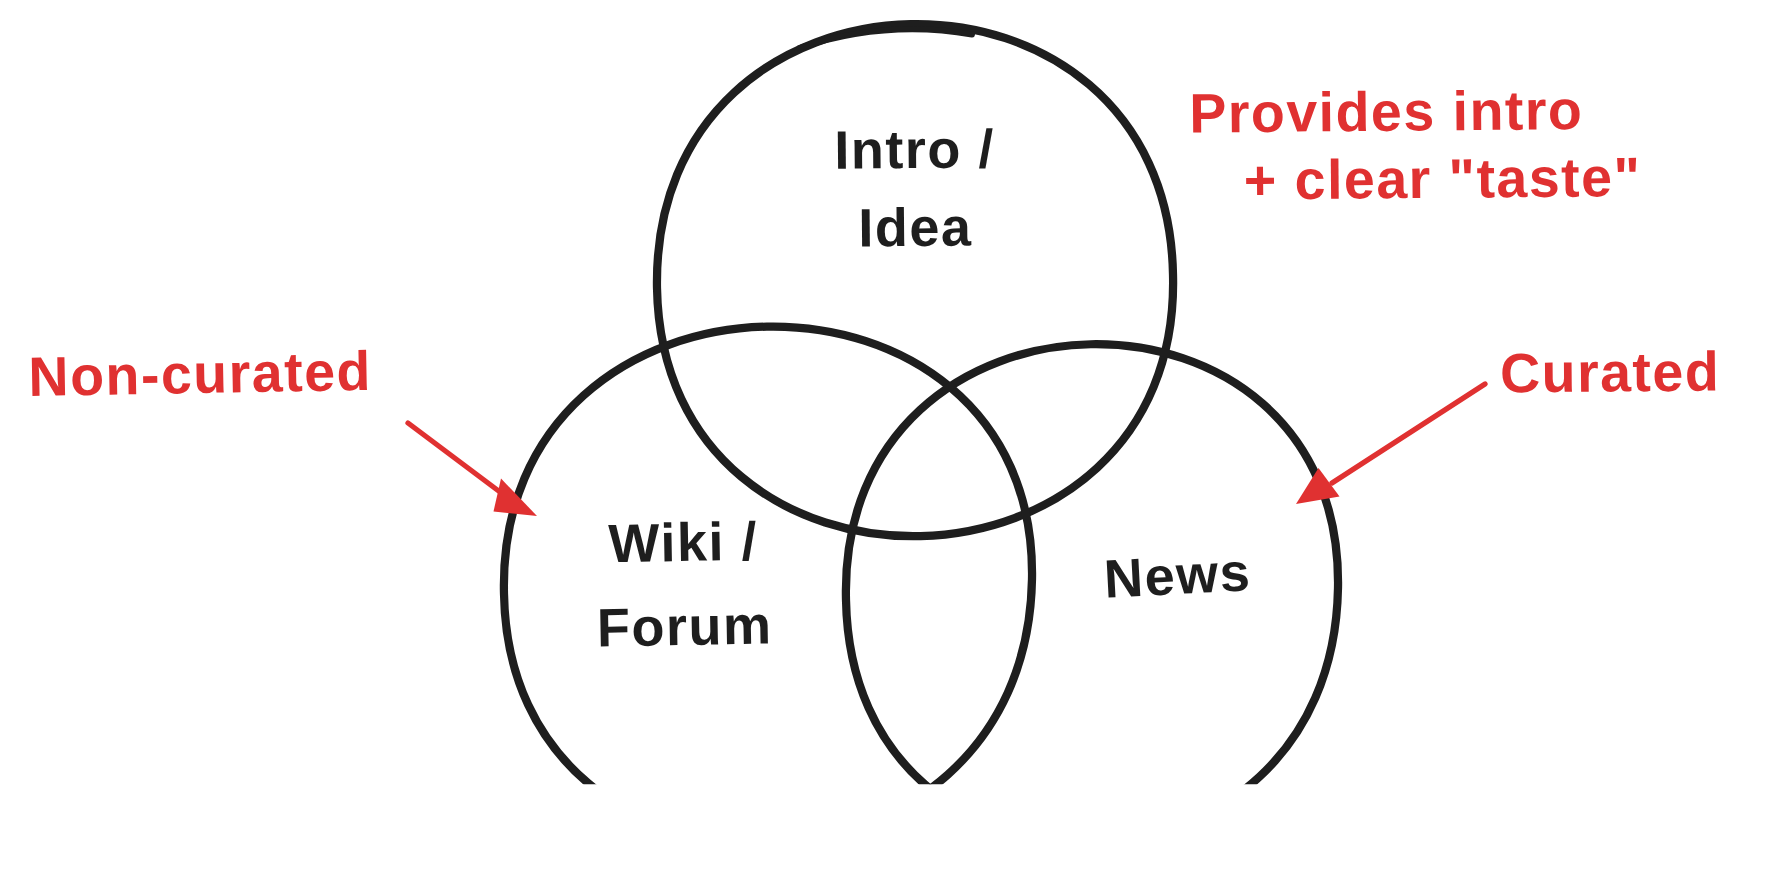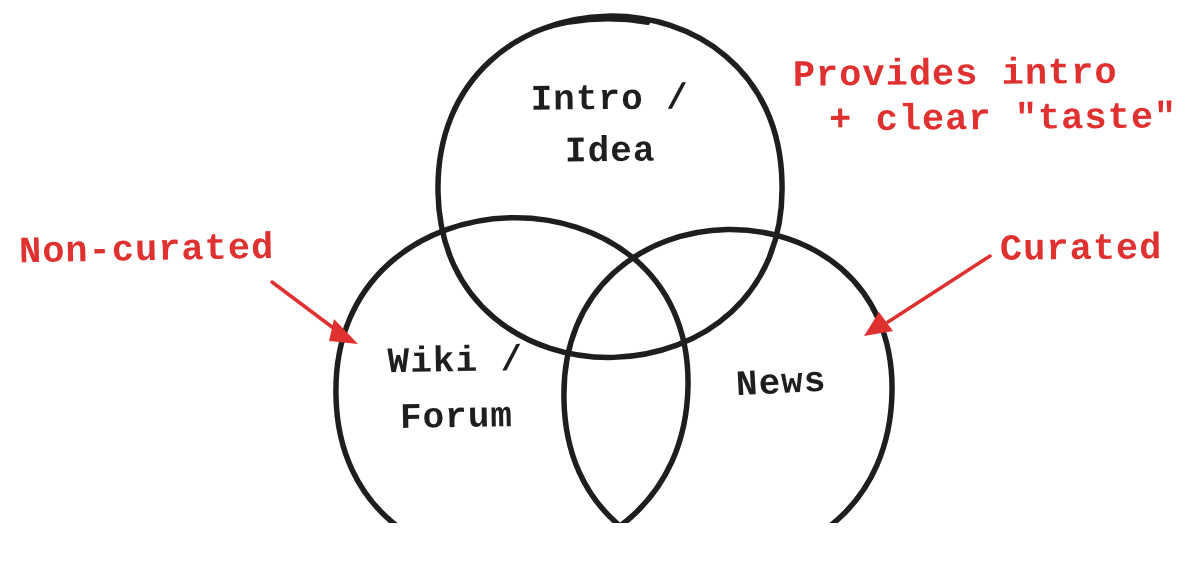--- a/index.html
+++ b/index.html
@@ -12,21 +12,21 @@
     margin: 0;
     padding: 0;
     background: var(--bg);
   }
   .canvas {
     position: relative;
     width: 1190px;
     height: 523px;
     background: var(--bg);
     overflow: hidden;
-    font-family: Liberation Mono, monospace;
+    font-family: Liberation Sans, sans-serif;
   }
   .canvas svg {
     position: absolute;
     top: 0;
     left: 0;
   }
   .label {
     position: absolute;
     white-space: nowrap;
     letter-spacing: 1px;

